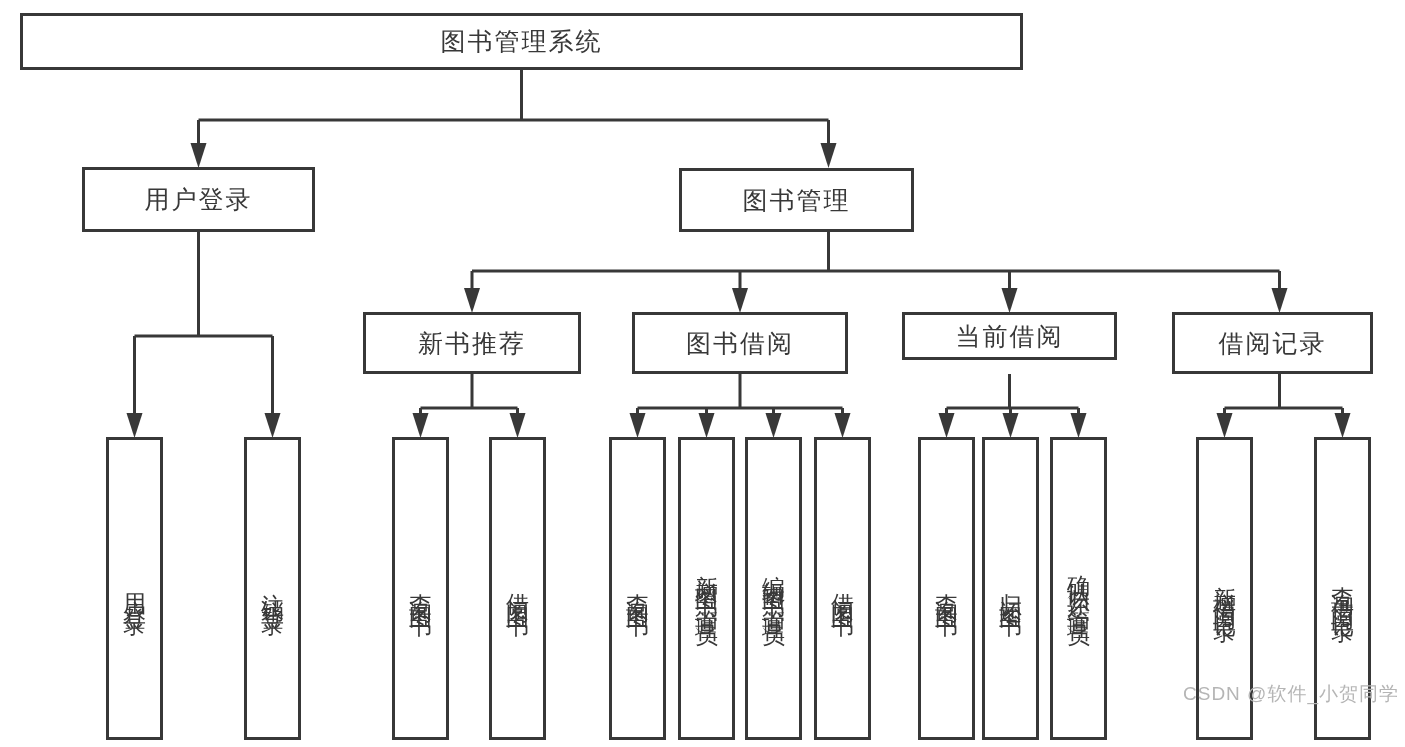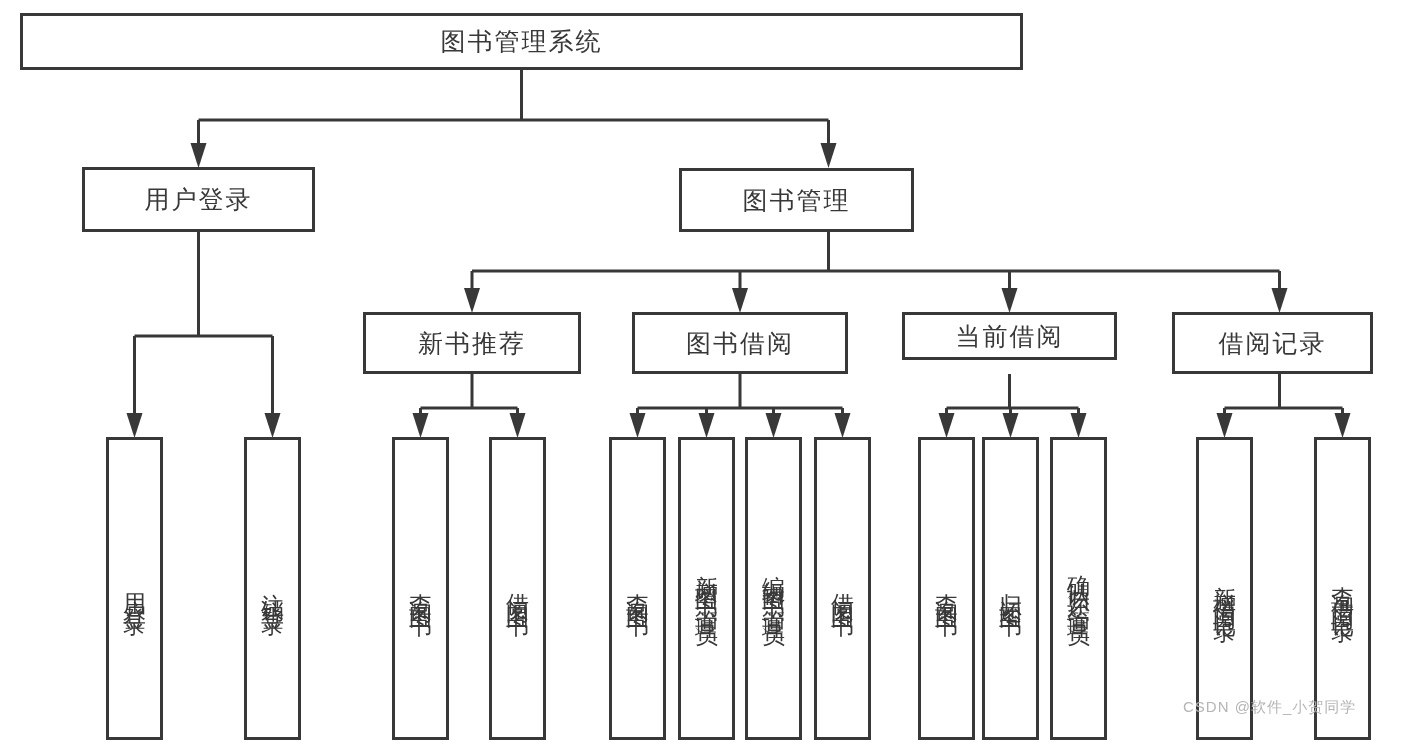--- a/index.html
+++ b/index.html
@@ -52,22 +52,22 @@
     color: var(--text);
     font-size: 23px;
     writing-mode: vertical-rl;
     text-orientation: mixed;
     letter-spacing: 7px;
     line-height: 1;
   }
   .watermark {
     position: absolute;
     left: 1183px;
-    top: 698px;
-    font-size: 15px;
+    top: 681px;
+    font-size: 19px;
     letter-spacing: 1px;
     color: var(--watermark);
     white-space: nowrap;
   }
 </style>
 </head>
 <body>
 
 <div class="canvas">
 

